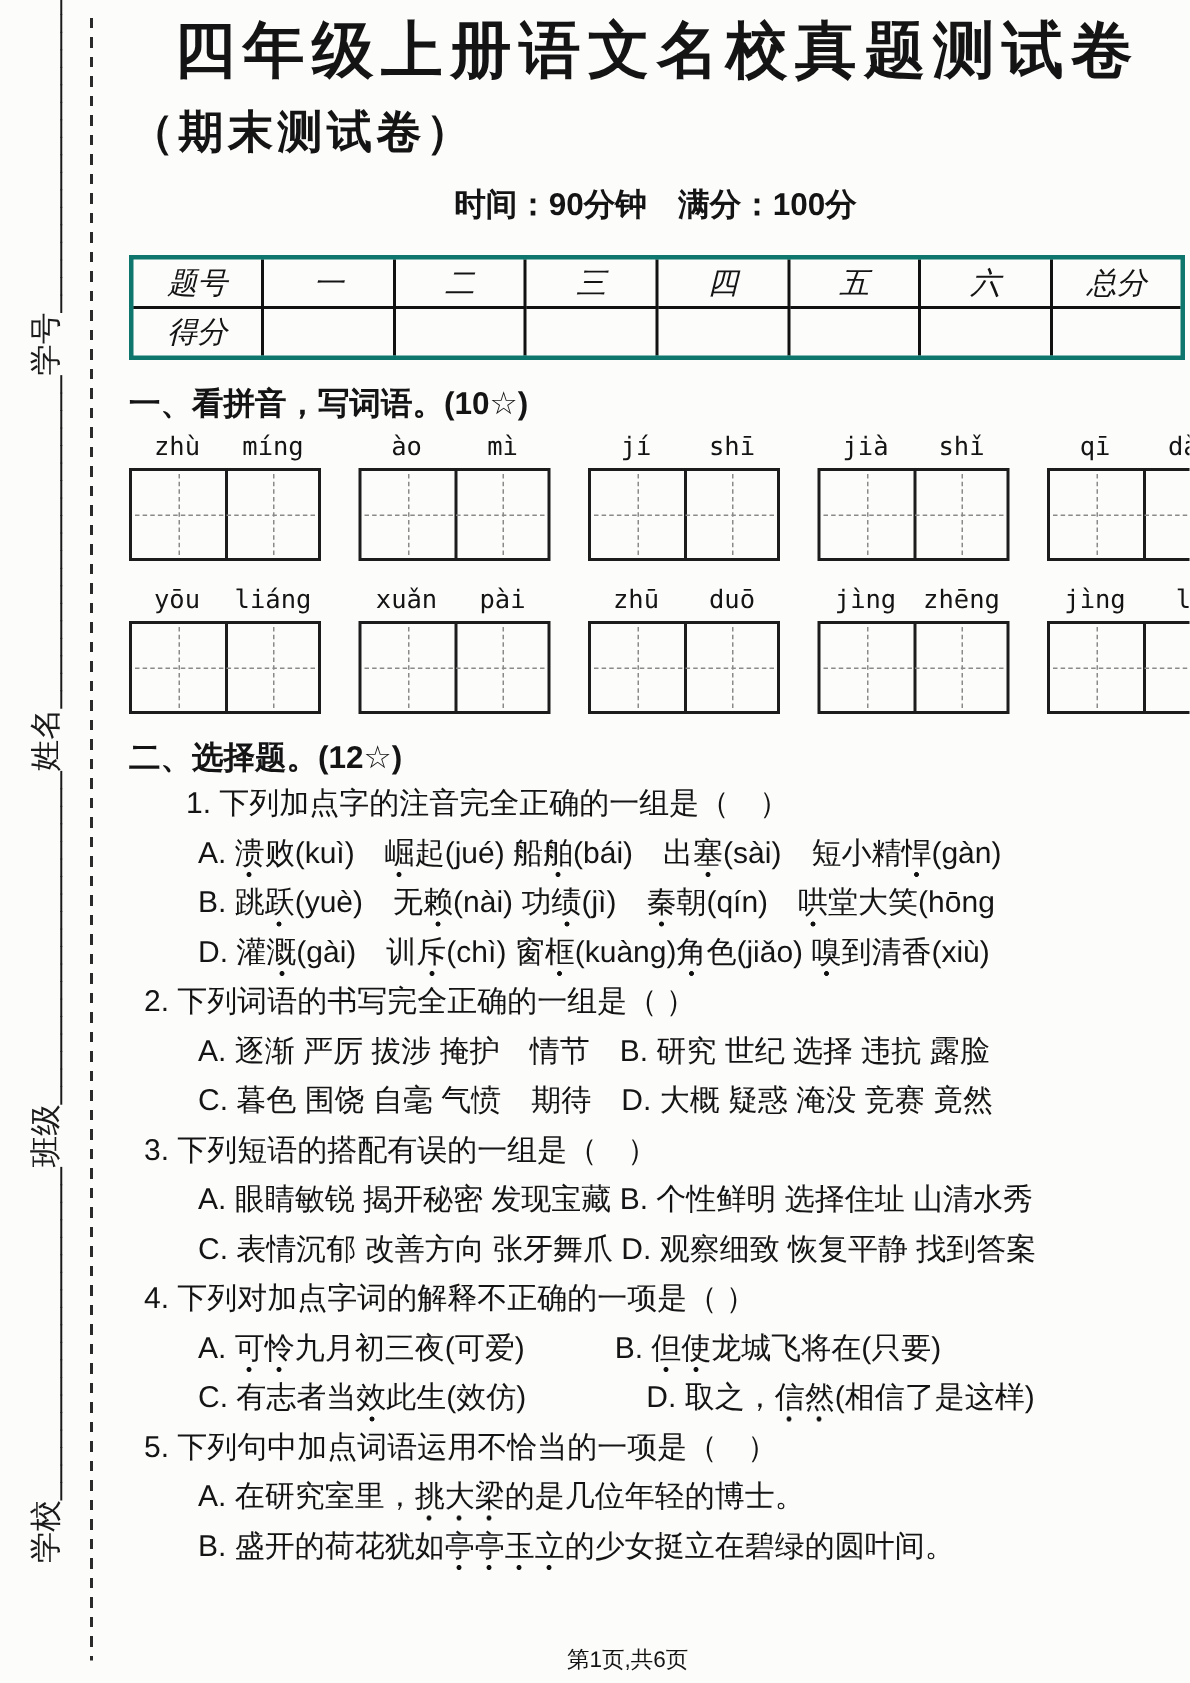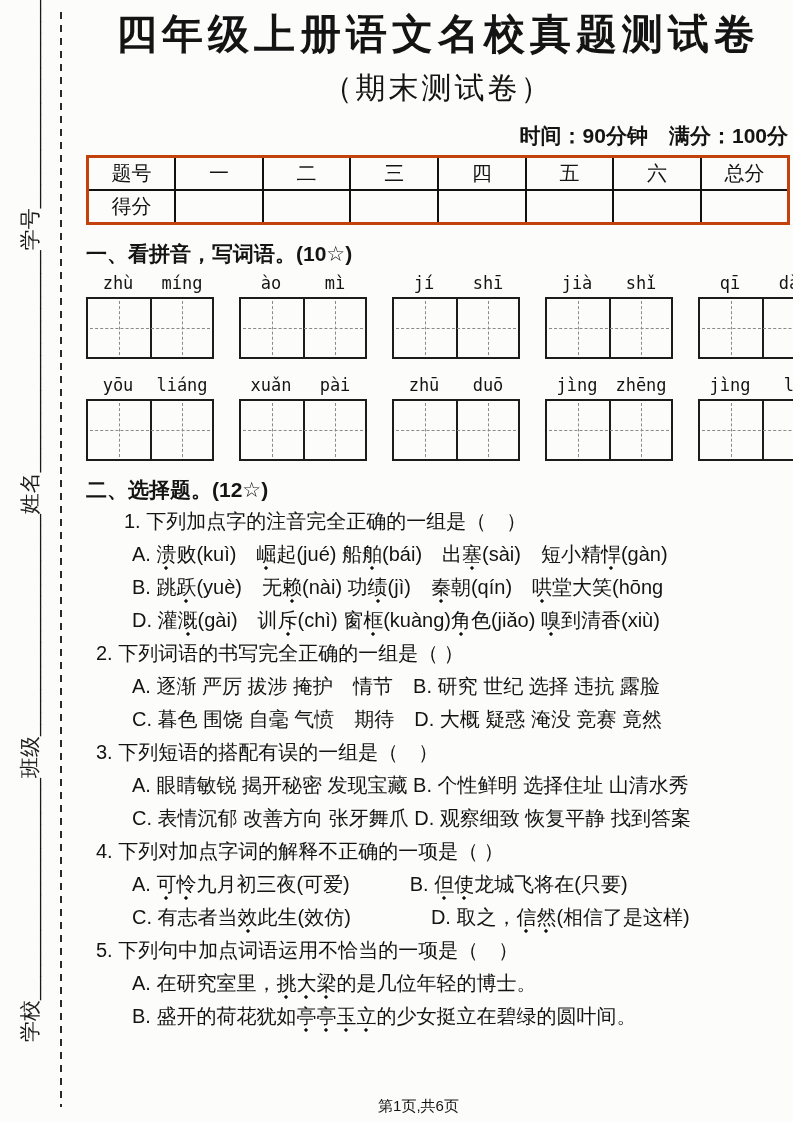--- a/index.html
+++ b/index.html
@@ -9,25 +9,25 @@
   
   .binding-line{position:absolute;left:60px;top:12px;width:2px;height:1095px;
     background:repeating-linear-gradient(180deg,#2a2a2a 0 7px,transparent 7px 13px);}
   .binding-text{position:absolute;left:16px;top:1042px;transform:rotate(-90deg);
     transform-origin:0 0;white-space:nowrap;font-size:21px;color:#1a1a1a;}
 
   
   .main{position:absolute;left:86px;top:0;width:704px;}
   .title{margin:14px 0 0;text-align:center;font-family:Liberation Mono, monospace;
     font-weight:700;font-size:41px;line-height:1.15;letter-spacing:5px;white-space:nowrap;}
-  .subtitle{margin:7px 0 0;text-align:center;font-family:"Liberation Serif","DejaVu Serif",serif;
-    font-weight:400;font-size:30px;letter-spacing:3px;}
-  .meta{margin:13px 2px 5px 0;text-align:right;font-weight:700;font-size:21px;}
-
-  table.score{width:100%;border-collapse:collapse;table-layout:fixed;border:3px solid #c2410c;}
+  .subtitle{margin:7px 0 0;font-family:"Liberation Serif","DejaVu Serif",serif;
+    font-weight:700;font-size:30px;letter-spacing:3px;}
+  .meta{margin:13px 2px 20px 0;text-align:center;font-weight:700;font-size:21px;}
+
+  table.score{width:100%;border-collapse:collapse;table-layout:fixed;border:3px solid #0f766e;font-style:italic;}
   table.score th,table.score td{border:2px solid #111;height:31px;padding:0;
     text-align:center;font-size:20px;font-weight:400;}
 
   .sec-h{font-size:21px;font-weight:700;margin:15px 0 4px;}
   .sec-h2{margin-top:12px;}
 
   
   .py-row{display:flex;gap:25px;margin:0 0 15px;}
   .py-labels{display:flex;height:25px;}
   .py-syllable{width:64px;text-align:center;font-family:"DejaVu Sans Mono",monospace;

